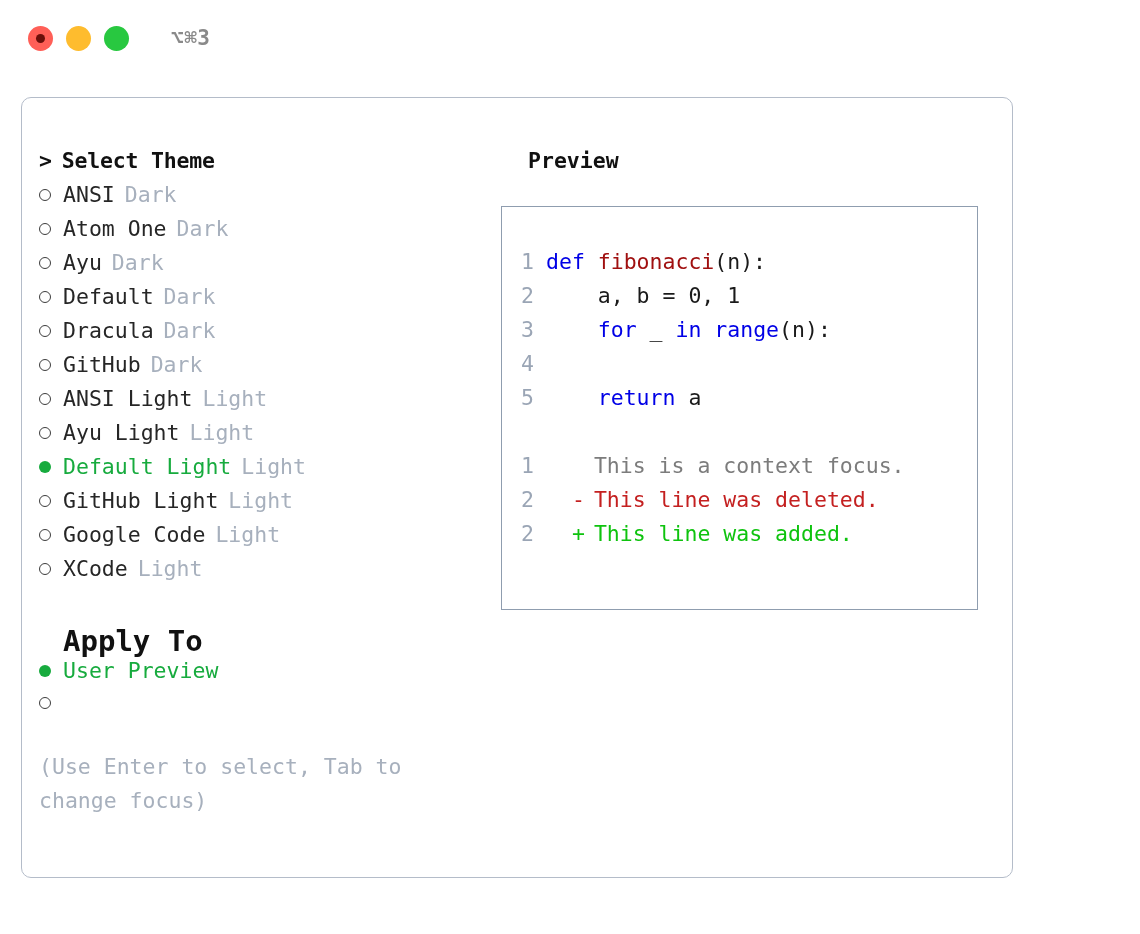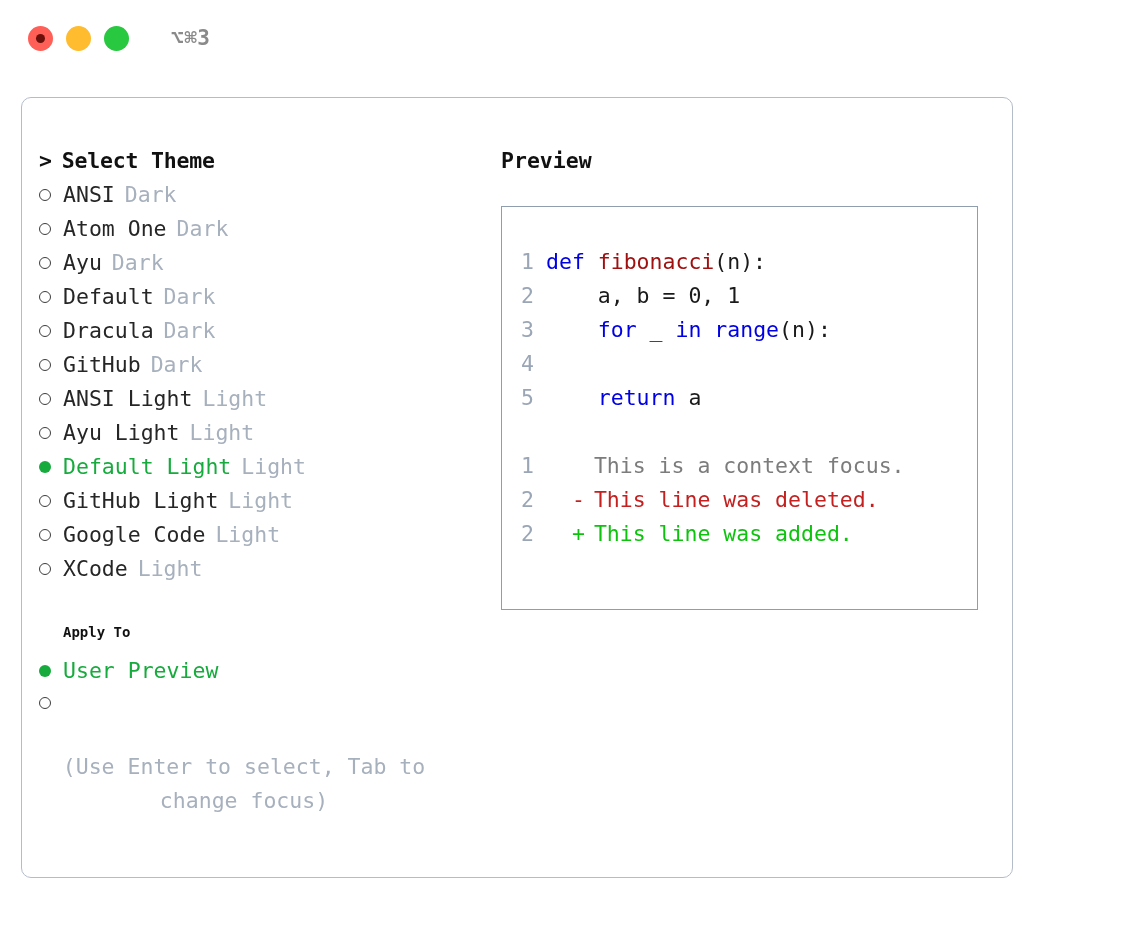--- a/index.html
+++ b/index.html
@@ -138,47 +138,47 @@
   .label { color: #262626; }
   .label.selected { color: #17ab3e; }
   .tag {
     color: #a7b0bd;
     margin-left: 10px;
   }
 
   .section-label {
     font-weight: 700;
     color: #111111;
-    font-size: 14px;
+    font-size: 29px;
     padding-left: 24px;
   }
 
   .spacer-row { height: 34px; }
 
   .hint {
     margin-top: 24px;
     font-size: 21.5px;
     color: #a7b0bd;
     line-height: 34px;
     width: 410px;
-    text-align: center;
   }
 
   
   .right-col {
     position: absolute;
     left: 479px;
     top: 50px;
     width: 490px;
   }
   .preview-title {
     font-size: 21.5px;
     font-weight: 700;
     color: #111111;
     margin-bottom: 33px;
+    margin-left: 27px;
   }
   .preview-box {
     width: 477px;
     height: 404px;
     border: 1.6px solid #8f9daf;
     box-sizing: border-box;
     background: #ffffff;
     padding: 38px 0 0 0;
   }
 

